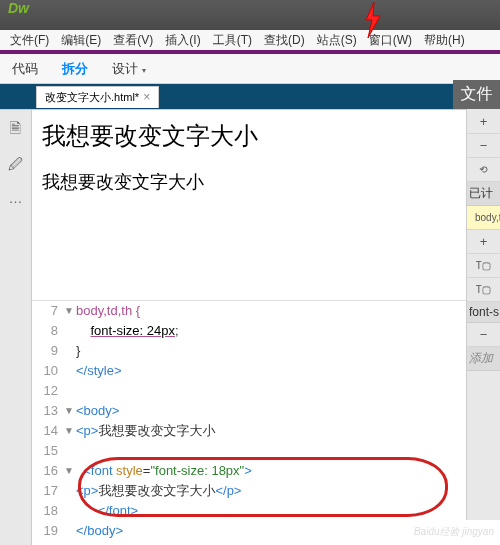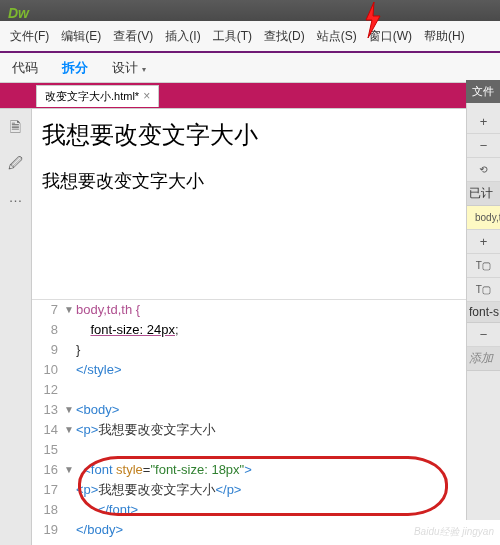--- a/index.html
+++ b/index.html
@@ -1,33 +1,33 @@
 <!DOCTYPE html>
 <html><head>
 <meta charset="utf-8">
 <style>
 * { margin: 0; padding: 0; box-sizing: border-box; font-family: "Microsoft YaHei", Arial, sans-serif; }
 body { width: 500px; height: 545px; background: #f0f0f0; overflow: hidden; position: relative; }
 
-.titlebar { height: 21px; background: linear-gradient(#5a5a5a, #4a4a4a); display: flex; align-items: flex-end; padding: 0 8px; }
+.titlebar { height: 30px; background: linear-gradient(#5a5a5a, #4a4a4a); display: flex; align-items: flex-start; padding: 0 8px; }
 .logo { color: #7db82f; font-weight: bold; font-size: 14px; font-style: italic; }
 
-.menubar { height: 32px; background: #f7f7f7; border-bottom: 2px solid #701a75; display: flex; align-items: center; padding: 0 4px; font-size: 12px; color: #333; }
+.menubar { height: 24px; background: #f7f7f7; border-bottom: 4px solid #701a75; display: flex; align-items: center; padding: 0 4px; font-size: 12px; color: #333; }
 .menubar span { padding: 2px 6px; cursor: pointer; }
 
 .toolbar { height: 30px; background: #f7f7f7; border-bottom: 1px solid #d0d0d0; display: flex; align-items: center; padding-right: 20px; }
 .view-tabs { display: flex; gap: 0; font-size: 13px; }
 .view-tab { padding: 4px 12px; color: #333; cursor: pointer; }
 .view-tab.active { color: #0088ff; font-weight: bold; }
 .dropdown-arrow { margin-left: 4px; font-size: 8px; color: #666; }
 
 .lightning { position: absolute; top: 0; left: 362px; width: 22px; height: 40px; pointer-events: none; z-index: 100; }
 .lightning svg { width: 100%; height: 100%; }
 
-.doc-tabs { height: 26px; background: #be185d; border-bottom: 1px solid #ccc; display: flex; align-items: center; padding-left: 36px; }
+.doc-tabs { height: 26px; background: #0c4a6e; border-bottom: 1px solid #ccc; display: flex; align-items: center; padding-left: 36px; }
 .doc-tab { background: #fff; border: 1px solid #ccc; border-bottom: none; padding: 3px 8px; font-size: 11px; display: flex; align-items: center; gap: 4px; }
 .doc-tab .close { color: #888; cursor: pointer; font-size: 12px; }
 
 .main-area { display: flex; height: 439px; }
 .left-rail { width: 32px; background: #e8e8e8; border-right: 1px solid #ccc; display: flex; flex-direction: column; align-items: center; padding-top: 8px; gap: 12px; }
 .left-rail .icon { font-size: 14px; color: #666; cursor: pointer; }
 
 .editor-area { flex: 1; display: flex; flex-direction: column; background: #fff; overflow: hidden; }
 .preview-pane { height: 190px; padding: 10px 10px; background: #fff; overflow: auto; }
 .preview-pane .line1 { font-size: 24px; font-family: SimSun, serif; margin-bottom: 18px; }
@@ -40,21 +40,21 @@
 .code-content { color: #333; }
 .css-sel { color: #b05090; }
 .css-prop { color: #000000; }
 .tag { color: #3080d0; }
 .attr { color: #c08020; }
 .str { color: #308030; }
 .underline { text-decoration: underline; text-decoration-color: #b05090; }
 .highlight-oval { position: absolute; border: 3px solid #d02020; border-radius: 40px / 28px; pointer-events: none; }
 
 .right-panel { position: absolute; right: 0; top: 80px; width: 34px; height: 440px; background: #e8e8e8; border-left: 1px solid #ccc; }
-.panel-tab { position: absolute; top: 0; right: 0; width: 34px; padding: 4px 2px; font-size: 11px; background: #666; color: #fff; text-align: center; }
+.panel-tab { position: absolute; top: 0; right: 0; width: 47px; padding: 4px 2px; font-size: 16px; background: #666; color: #fff; text-align: center; }
 .panel-body { padding-top: 30px; width: 100%; }
 .panel-row { height: 24px; border-bottom: 1px solid #d5d5d5; display: flex; align-items: center; justify-content: center; font-size: 13px; color: #555; }
 .panel-section { background: #dcdcdc; font-size: 12px; padding: 3px 2px; color: #333; border-bottom: 1px solid #ccc; white-space: nowrap; overflow: hidden; }
 .mini-icon { font-size: 10px; }
 .watermark { position: absolute; right: 6px; bottom: 6px; font-size: 10px; color: rgba(0,0,0,0.15); font-style: italic; margin-left: 15px; }
 </style>
 </head>
 <body>
 
 <div class="titlebar">

